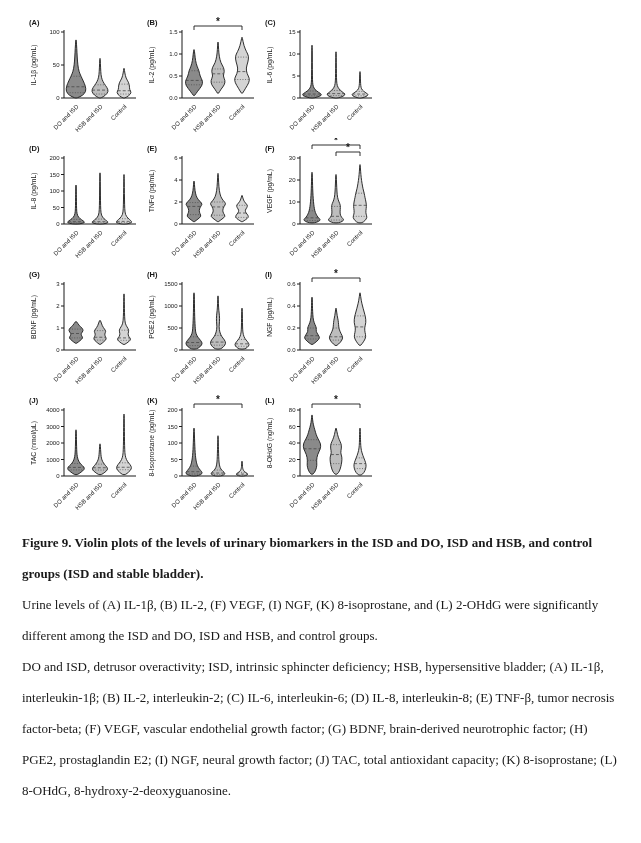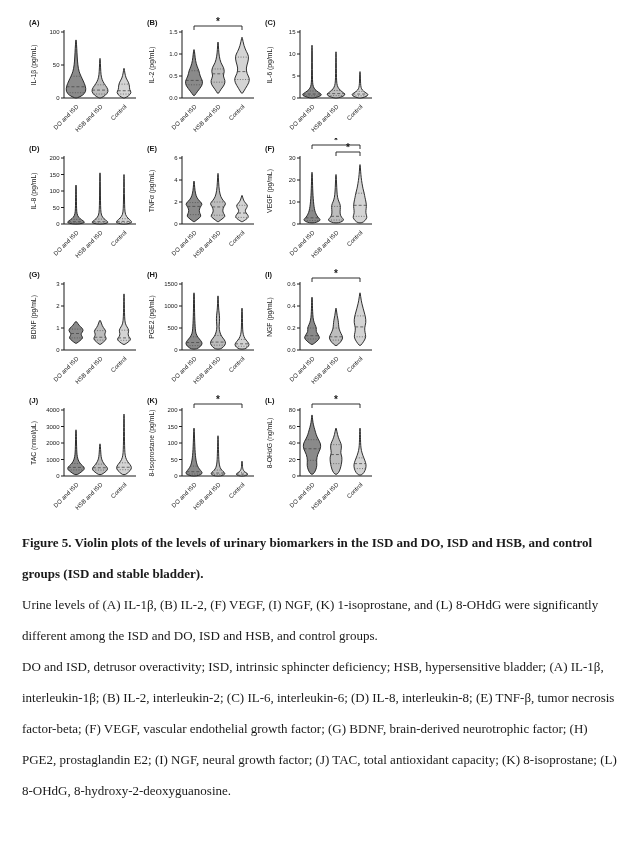--- a/index.html
+++ b/index.html
@@ -399,17 +399,17 @@
         <text x="77" y="95" font-size="6" text-anchor="end" transform="rotate(-45 77 95)">HSB and ISD</text>
         <text x="101" y="95" font-size="6" text-anchor="end" transform="rotate(-45 101 95)">Control</text>
         <line x1="50" y1="14" x2="98" y2="14" stroke="#1a1a1a" stroke-width="0.9"></line>
         <line x1="50" y1="14" x2="50" y2="18" stroke="#1a1a1a" stroke-width="0.9"></line>
         <line x1="98" y1="14" x2="98" y2="18" stroke="#1a1a1a" stroke-width="0.9"></line>
         <text x="74" y="13" font-size="10" text-anchor="middle" font-weight="bold">*</text>
       </svg>
     </div>
 
   <div class="caption">
-    <p class="bold">Figure 5. Violin plots of the levels of urinary biomarkers in the ISD and DO, ISD and HSB, and control groups (ISD and stable bladder).</p>
-    <p>Urine levels of (A) IL-1β, (B) IL-2, (F) VEGF, (I) NGF, (K) 1-isoprostane, and (L) 8-OHdG were significantly different among the ISD and DO, ISD and HSB, and control groups.</p>
+    <p class="bold">Figure 9. Violin plots of the levels of urinary biomarkers in the ISD and DO, ISD and HSB, and control groups (ISD and stable bladder).</p>
+    <p>Urine levels of (A) IL-1β, (B) IL-2, (F) VEGF, (I) NGF, (K) 8-isoprostane, and (L) 2-OHdG were significantly different among the ISD and DO, ISD and HSB, and control groups.</p>
     <p>DO and ISD, detrusor overactivity; ISD, intrinsic sphincter deficiency; HSB, hypersensitive bladder; (A) IL-1β, interleukin-1β; (B) IL-2, interleukin-2; (C) IL-6, interleukin-6; (D) IL-8, interleukin-8; (E) TNF-β, tumor necrosis factor-beta; (F) VEGF, vascular endothelial growth factor; (G) BDNF, brain-derived neurotrophic factor; (H) PGE2, prostaglandin E2; (I) NGF, neural growth factor; (J) TAC, total antioxidant capacity; (K) 8-isoprostane; (L) 8-OHdG, 8-hydroxy-2-deoxyguanosine.</p>
   </div>
 </div>
 
 </body></html>

